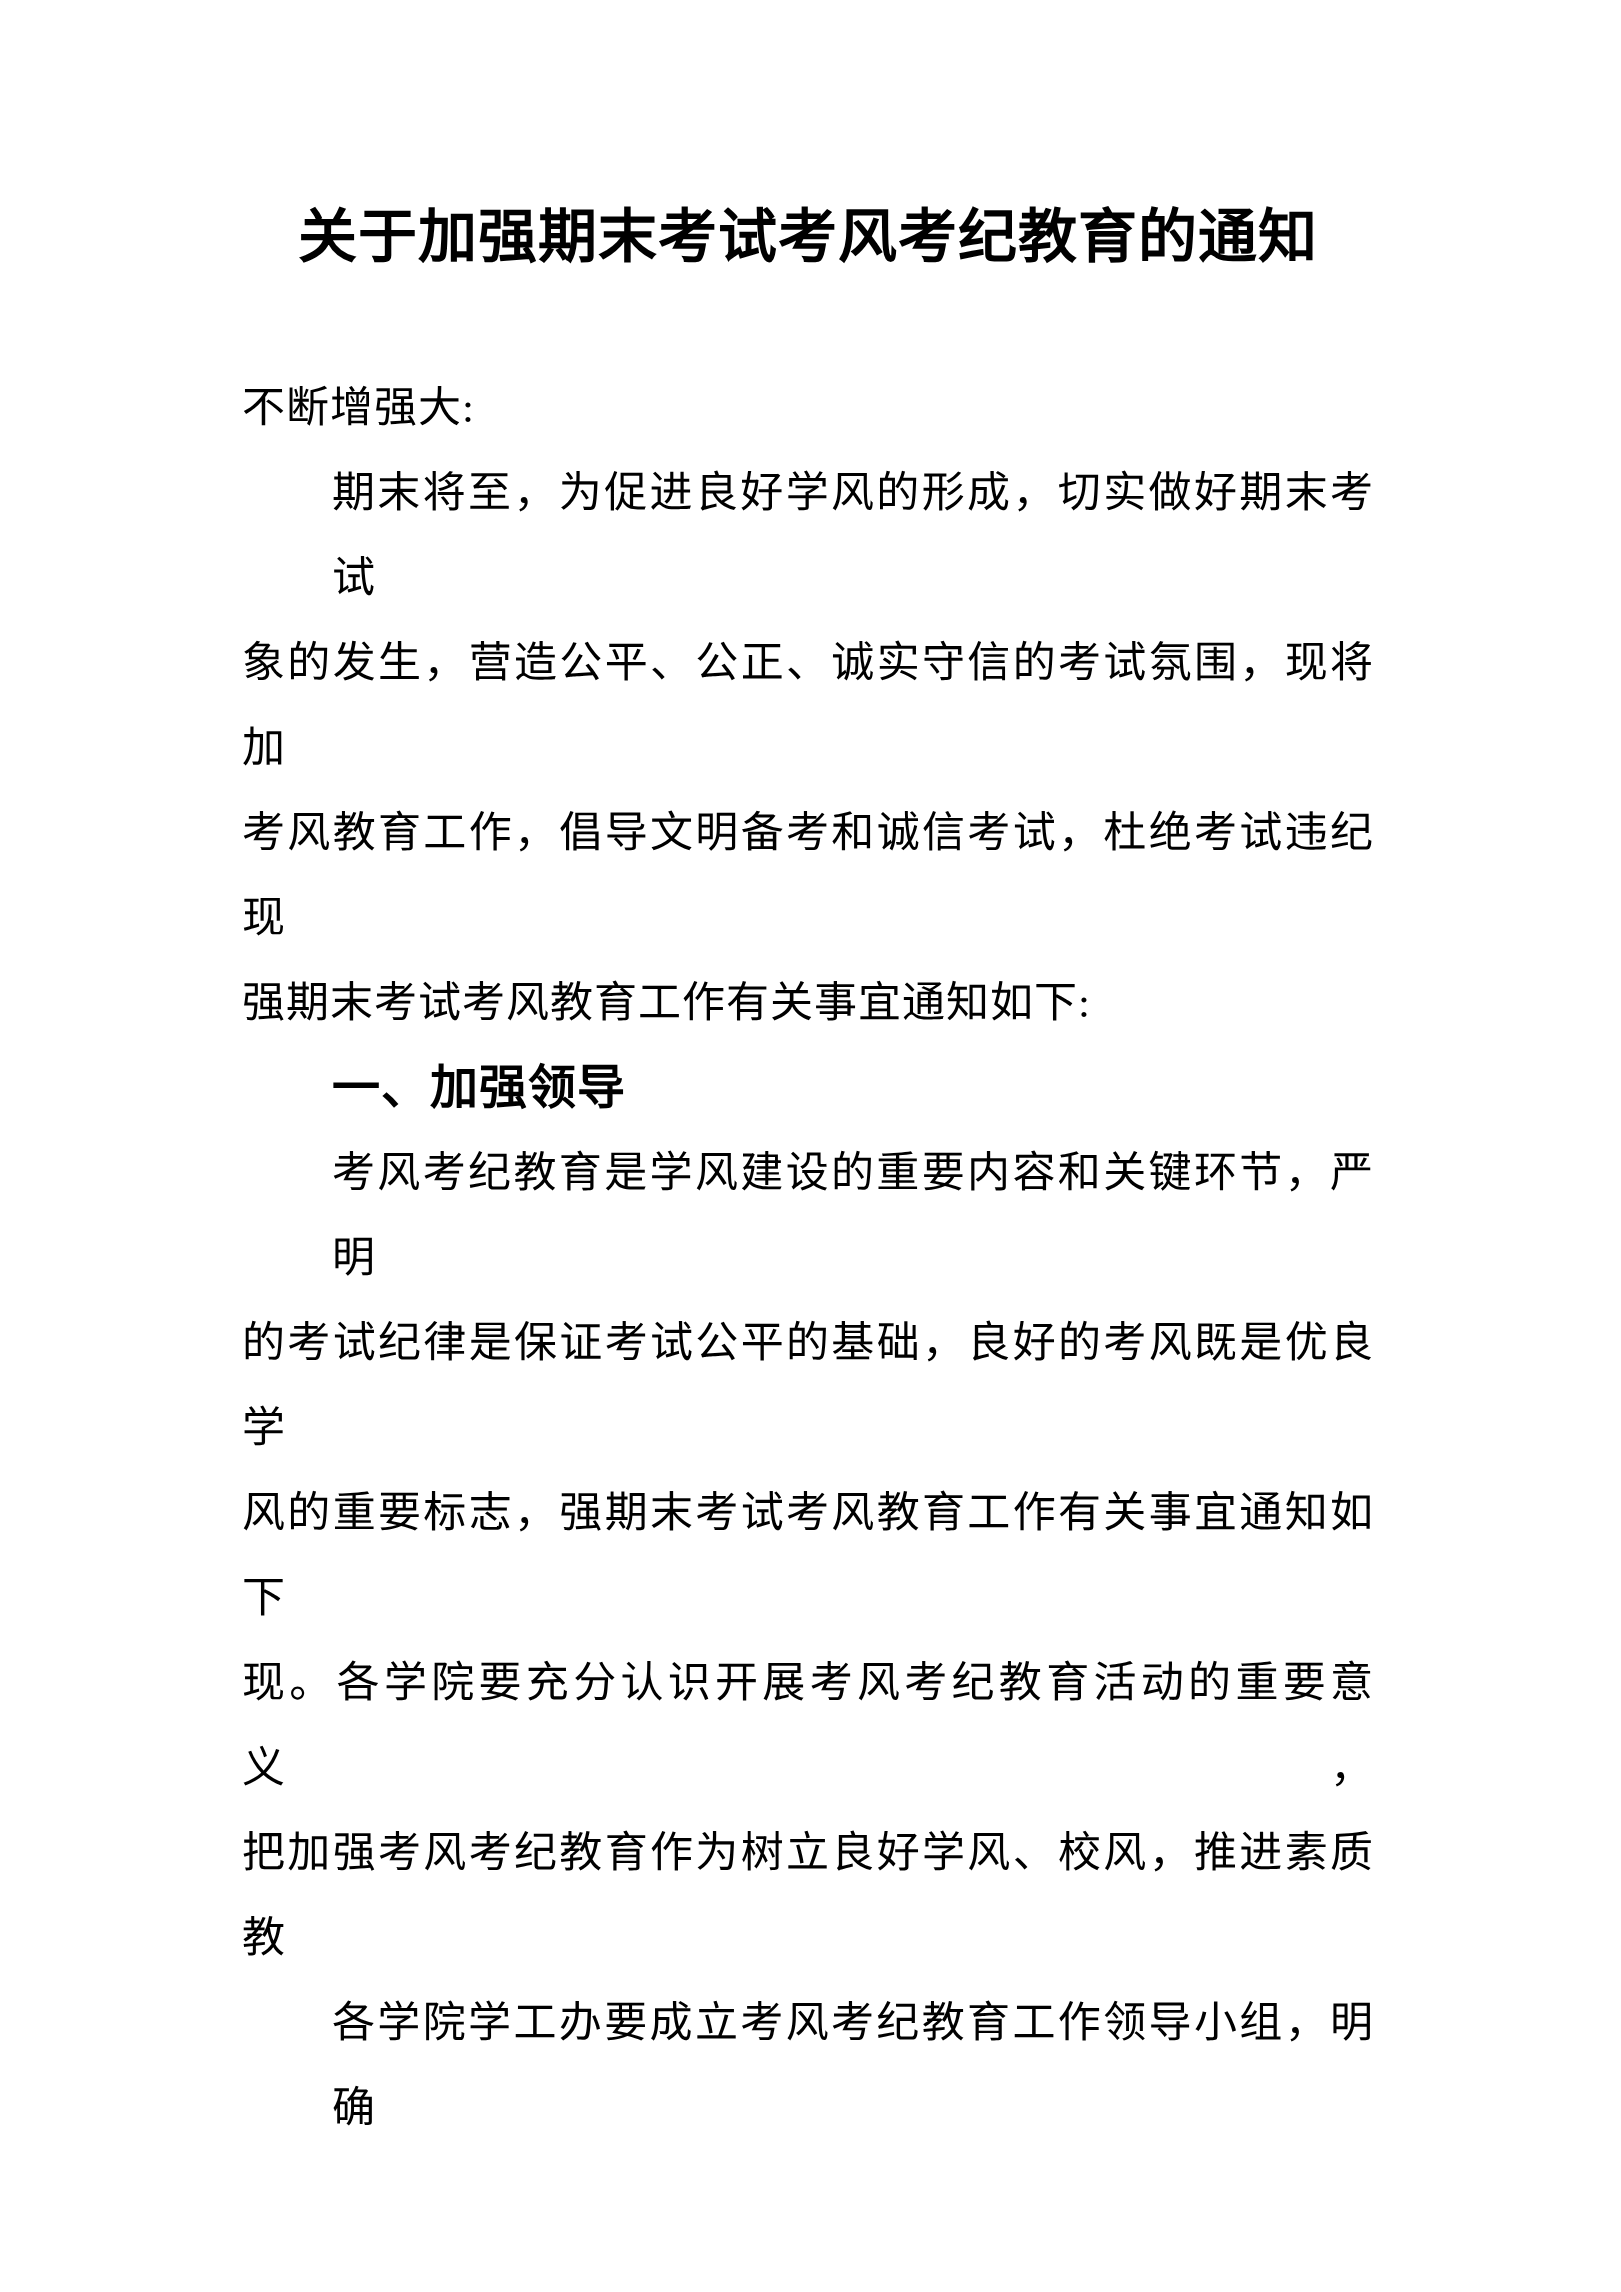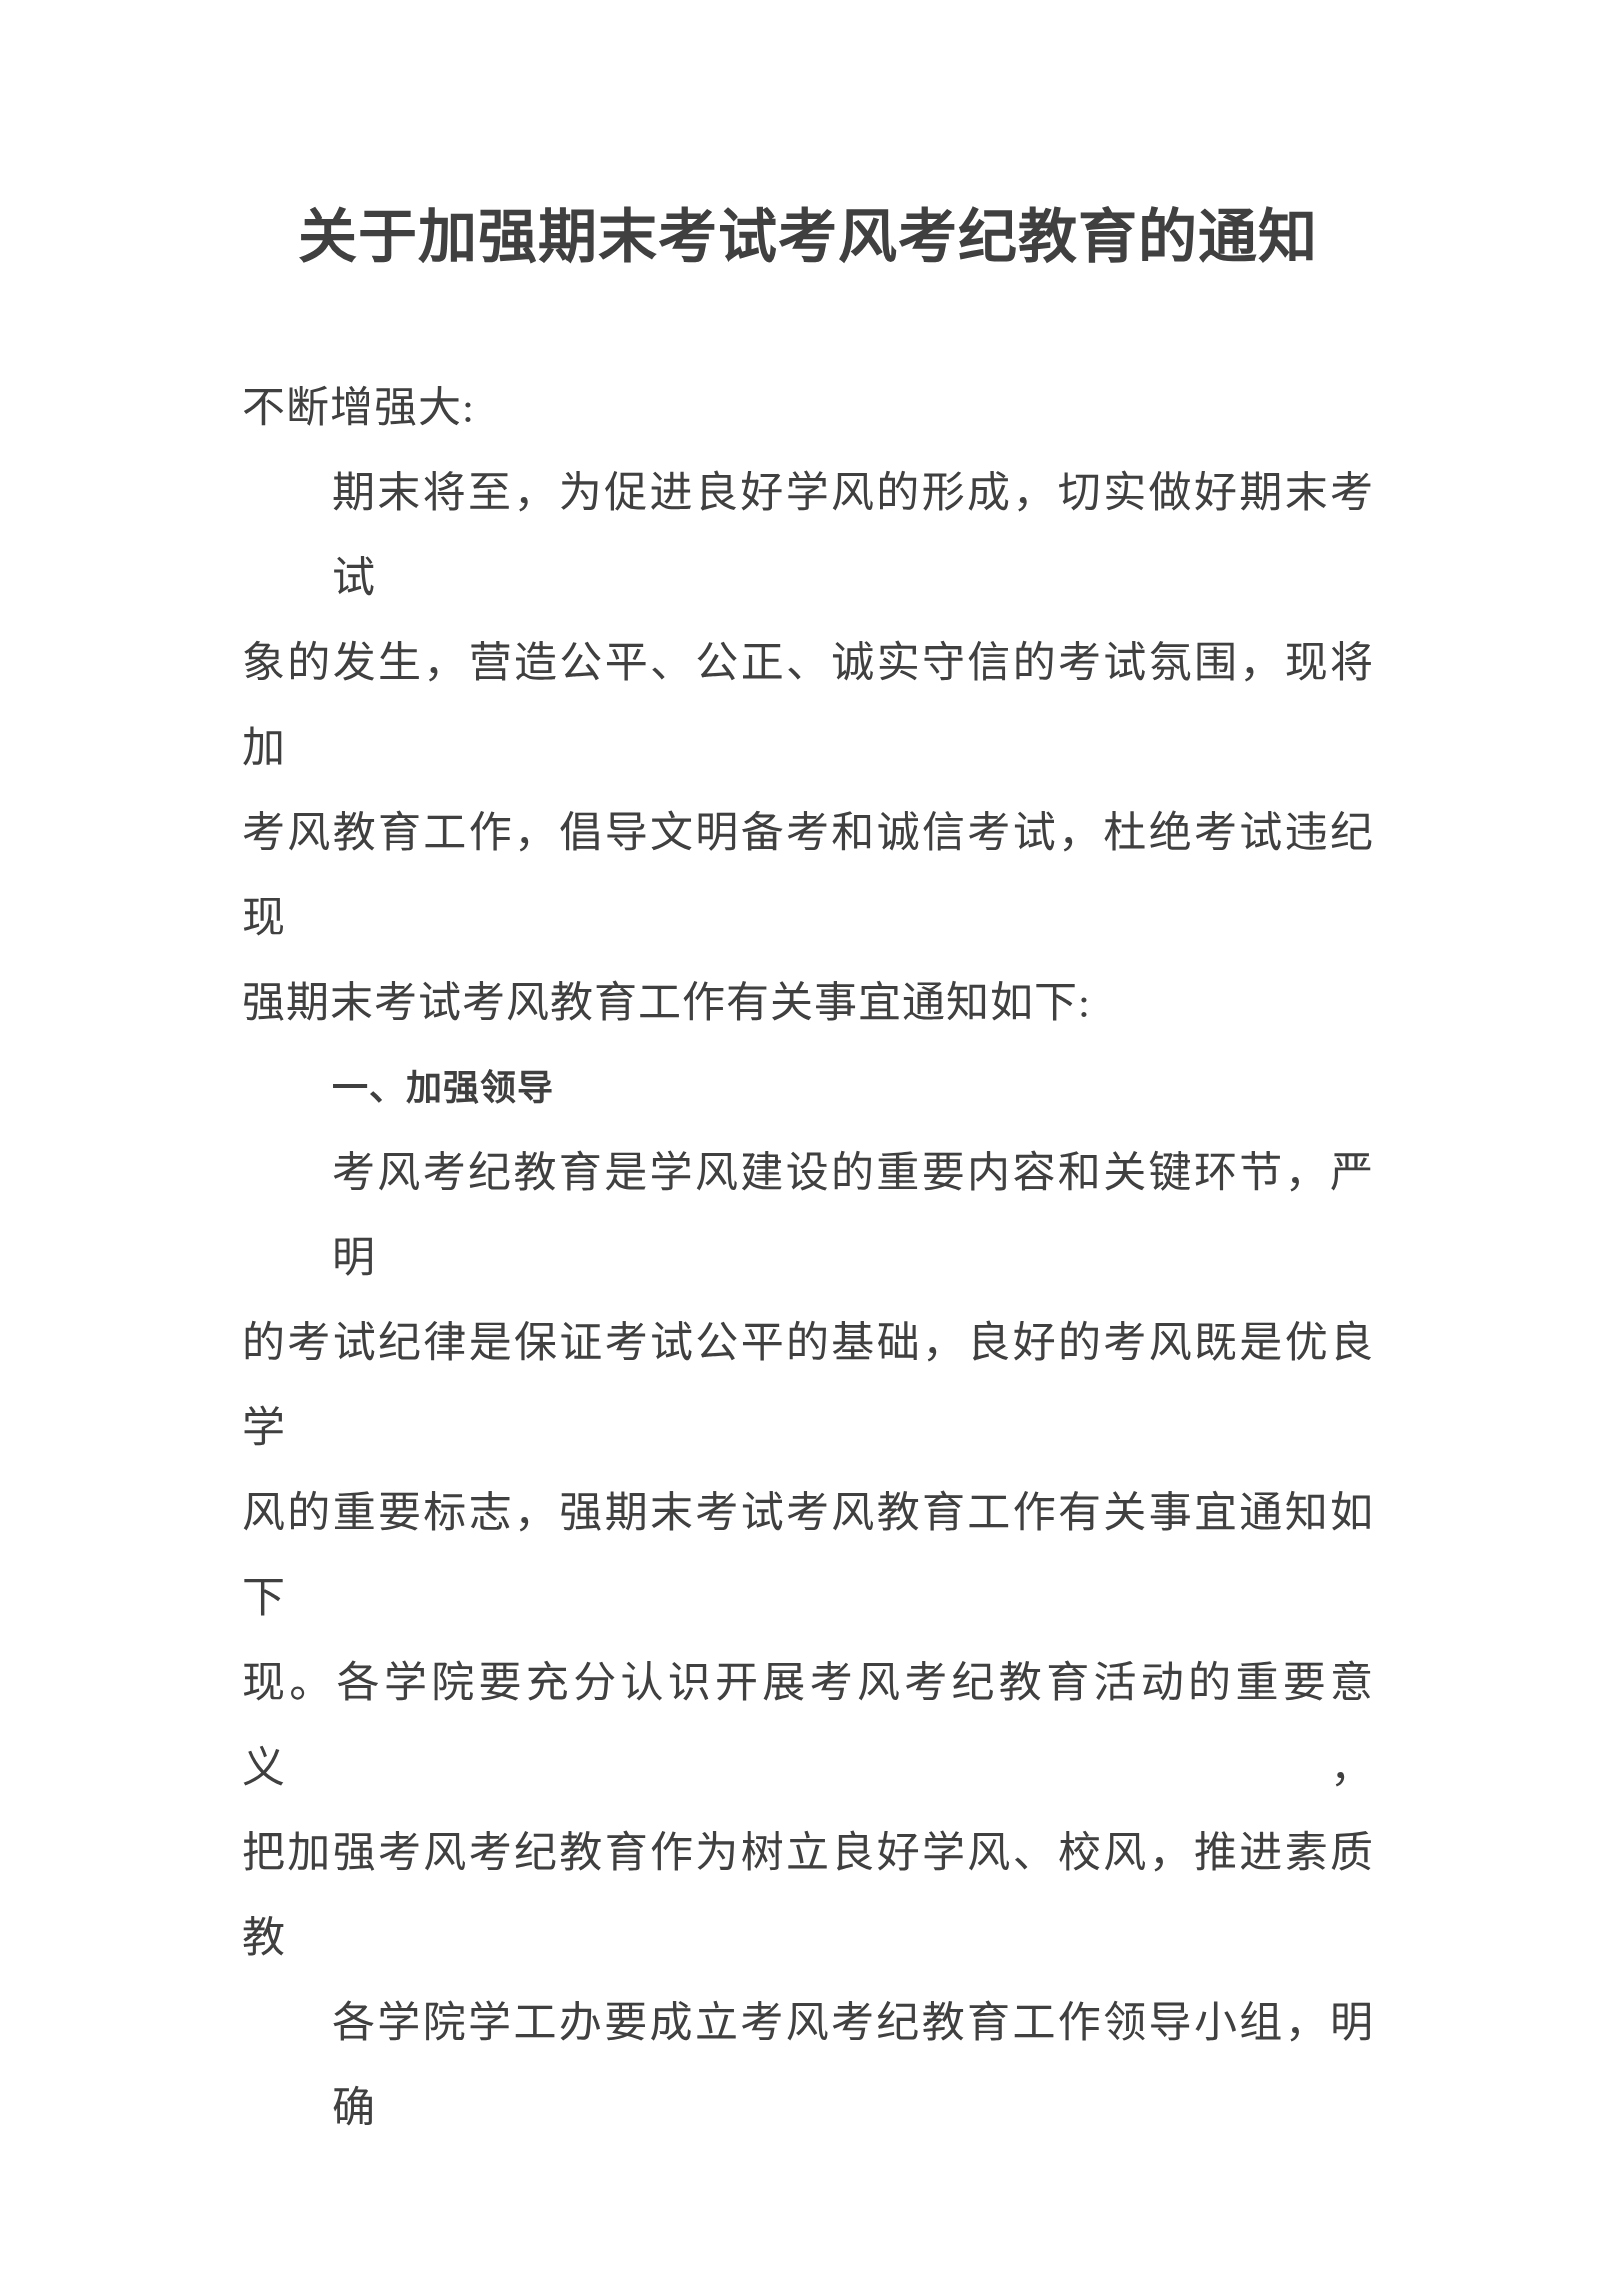--- a/index.html
+++ b/index.html
@@ -6,21 +6,21 @@
     margin: 0;
     padding: 0;
     background: #888;
   }
   .page {
     position: relative;
     width: 1621px;
     height: 2293px;
     margin: 0 auto;
     background: #ffffff;
-    color: #404040;
+    color: #000000;
     box-sizing: border-box;
     padding: 195px 247px 0 242px;
     overflow: hidden;
     font-family: "Liberation Serif", serif;
   }
   .doc-title {
     margin: 0 0 85px 0;
     font-size: 59px;
     line-height: 85px;
     font-weight: bold;
@@ -42,21 +42,21 @@
   .line.stretch {
     text-align: justify;
     text-align-last: justify;
   }
   .line.indent {
     padding-left: 90px;
   }
   .block.heading .line {
     font-family: "Liberation Sans", sans-serif;
     font-weight: bold;
-    font-size: 36px;
+    font-size: 48px;
   }
   .block.salutation .line,
   .block.paragraph .line {
     font-family: "Liberation Serif", serif;
   }
 </style>
 </head>
 <body>
 
 <div class="page">

